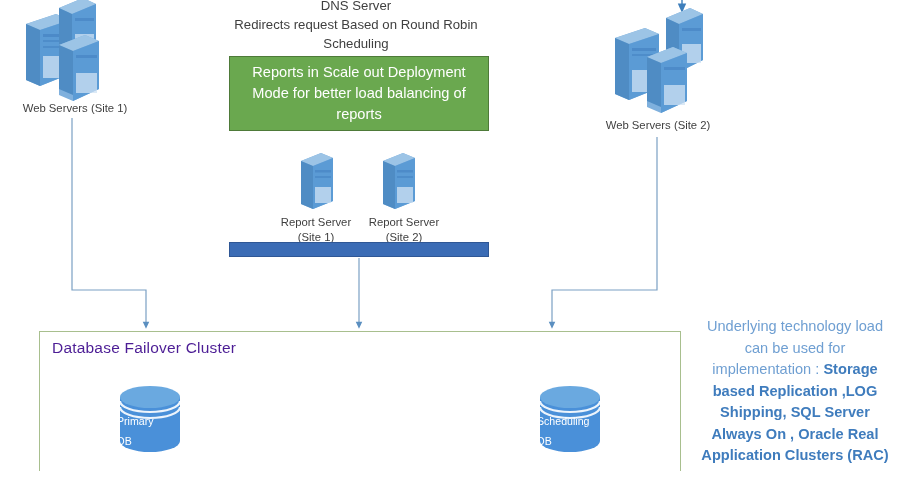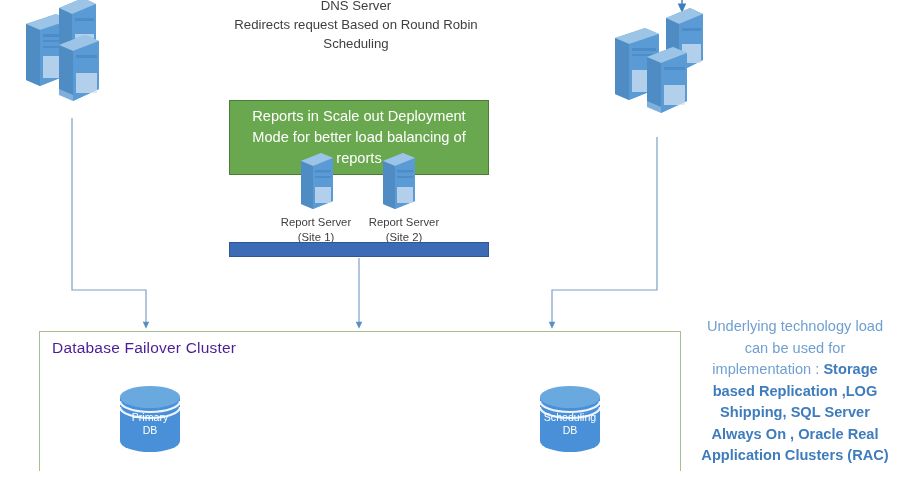--- a/index.html
+++ b/index.html
@@ -42,21 +42,20 @@
     display: flex;
     align-items: center;
     justify-content: center;
     color: #ffffff;
     font-size: 14.6px;
     line-height: 21px;
     text-align: center;
     padding: 0 8px;
     box-sizing: border-box;
     white-space: pre-line;
-    margin-top: 44px;
   }
 
   .srv-label {
     font-size: 11.3px;
     color: #3f3f3f;
     text-align: center;
     white-space: pre-line;
     line-height: 15px;
   }
   .label-web1 { left: 0px;   top: 101px; width: 150px; }
@@ -107,24 +106,23 @@
   .notes .tech  { font-weight: bold; color: #3f7cbd; white-space: pre-line; }
 
   
   .tower { position: absolute; }
 
   
   .db { position: absolute; }
   .db-label {
     position: absolute;
     left: 0; right: 0;
-    text-align: center;
     color: #ffffff;
     font-size: 10.6px;
-    line-height: 13px;
+    line-height: 20px;
     white-space: pre-line;
     pointer-events: none;
   }
 
   
   .conn { position: absolute; left: 0; top: 0; width: 900px; height: 500px; overflow: visible; }
 </style>
 </head>
 <body>
 
@@ -174,20 +172,21 @@
     <rect x="19" y="38" width="19" height="19" fill="#cfe2f3" opacity=".75"></rect>
   </svg>
   <svg class="tower" style="left:56px; top:33px;" width="48" height="72" viewBox="0 0 48 72">
     <polygon points="3,12 29,2 43,8 43,56 17,68 3,62" fill="#7fb0dd"></polygon>
     <polygon points="3,12 29,2 43,8 17,18" fill="#9cc4e6"></polygon>
     <polygon points="17,18 43,8 43,56 17,68" fill="#5b9bd5"></polygon>
     <polygon points="3,12 17,18 17,62 3,56" fill="#4f8cc4"></polygon>
     <rect x="20" y="22" width="21" height="3" fill="#3f7cbd" opacity=".5"></rect>
     <rect x="20" y="40" width="21" height="20" fill="#cfe2f3" opacity=".75"></rect>
   </svg>
+  <div class="abs srv-label label-web1">Web Servers (Site 1)</div>
 
   <svg class="tower" style="left:611px; top:26px;" width="52" height="78" viewBox="0 0 52 78">
     <polygon points="4,12 34,2 48,8 48,62 18,74 4,68" fill="#7fb0dd"></polygon>
     <polygon points="4,12 34,2 48,8 18,18" fill="#9cc4e6"></polygon>
     <polygon points="18,18 48,8 48,62 18,74" fill="#5b9bd5"></polygon>
     <polygon points="4,12 18,18 18,74 4,68" fill="#4f8cc4"></polygon>
     <rect x="21" y="22" width="24" height="3" fill="#3f7cbd" opacity=".55"></rect>
     <rect x="21" y="28" width="24" height="2" fill="#3f7cbd" opacity=".45"></rect>
     <rect x="21" y="44" width="24" height="22" fill="#cfe2f3" opacity=".75"></rect>
   </svg>
@@ -200,20 +199,21 @@
     <rect x="19" y="38" width="19" height="19" fill="#cfe2f3" opacity=".75"></rect>
   </svg>
   <svg class="tower" style="left:644px; top:45px;" width="48" height="72" viewBox="0 0 48 72">
     <polygon points="3,12 29,2 43,8 43,56 17,68 3,62" fill="#7fb0dd"></polygon>
     <polygon points="3,12 29,2 43,8 17,18" fill="#9cc4e6"></polygon>
     <polygon points="17,18 43,8 43,56 17,68" fill="#5b9bd5"></polygon>
     <polygon points="3,12 17,18 17,62 3,56" fill="#4f8cc4"></polygon>
     <rect x="20" y="22" width="21" height="3" fill="#3f7cbd" opacity=".5"></rect>
     <rect x="20" y="40" width="21" height="20" fill="#cfe2f3" opacity=".75"></rect>
   </svg>
+  <div class="abs srv-label label-web2">Web Servers (Site 2)</div>
 
   <svg class="tower" style="left:299px; top:151px;" width="38" height="64" viewBox="0 0 38 64">
     <polygon points="2,10 22,2 34,7 34,50 14,58 2,53" fill="#7fb0dd"></polygon>
     <polygon points="2,10 22,2 34,7 14,15" fill="#9cc4e6"></polygon>
     <polygon points="14,15 34,7 34,50 14,58" fill="#5b9bd5"></polygon>
     <polygon points="2,10 14,15 14,58 2,53" fill="#4f8cc4"></polygon>
     <rect x="16" y="19" width="16" height="2.5" fill="#3f7cbd" opacity=".5"></rect>
     <rect x="16" y="25" width="16" height="2" fill="#3f7cbd" opacity=".45"></rect>
     <rect x="16" y="36" width="16" height="16" fill="#cfe2f3" opacity=".75"></rect>
   </svg>

